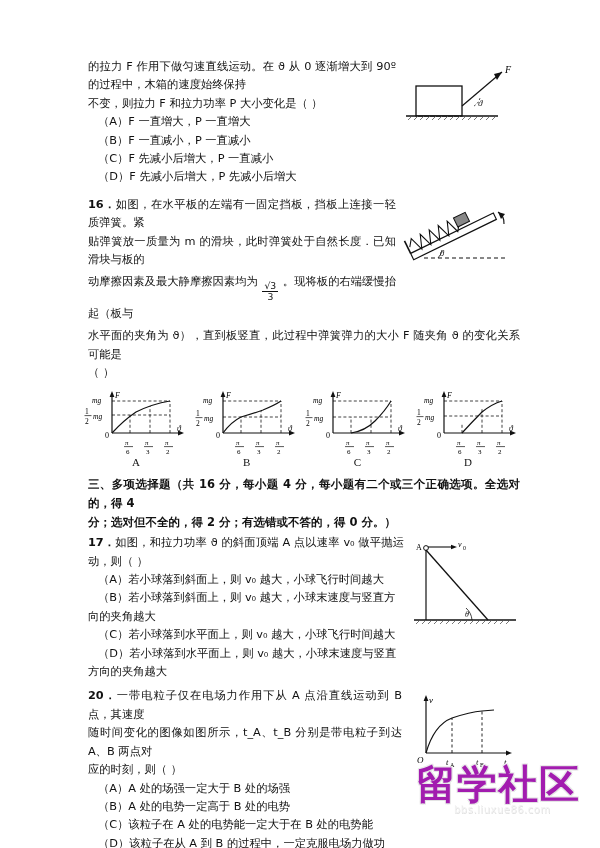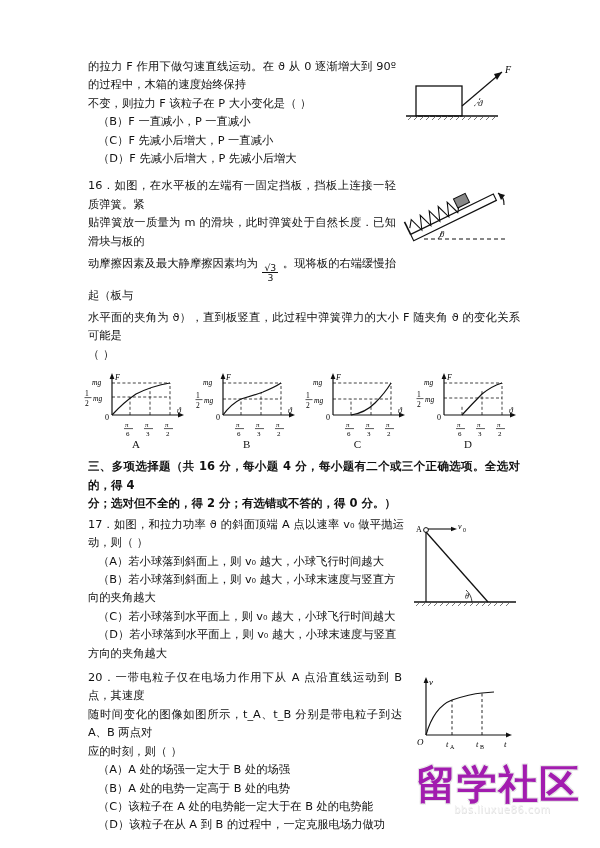--- a/index.html
+++ b/index.html
@@ -12,21 +12,21 @@
     overflow:hidden;
   }
   .page{position:absolute;left:0;top:0;width:600px;height:848px;}
   .content{position:absolute;left:88px;top:58px;width:432px;}
 
   .q{position:relative;margin-bottom:4px;}
   .qtext{font-size:11.3px;line-height:18.4px;text-align:justify;}
   .opts{font-size:11.3px;line-height:18.4px;}
   .opt{padding-left:10px;white-space:nowrap;}
   .hang{padding-left:0;}
-  .bld{font-weight:normal;}
+  .bld{font-weight:bold;}
   .sectionhead{font-size:11.5px;line-height:18.6px;font-weight:bold;text-align:justify;margin:7px 0 3px 0;}
 
   
   .frac{display:inline-flex;flex-direction:column;vertical-align:-0.42em;text-align:center;line-height:1.02;margin:0 1px;font-size:0.82em;}
   .frac .num{border-bottom:1px solid #111;padding:0 2px;}
   .frac .den{padding:0 2px;}
 
   
   .figright{float:right;margin-left:6px;}
   .clr{clear:both;}
@@ -73,22 +73,23 @@
           <line x1="66" y1="62" x2="70" y2="58"></line>
               <line x1="72" y1="62" x2="76" y2="58"></line>
           <line x1="78" y1="62" x2="82" y2="58"></line>
               <line x1="84" y1="62" x2="88" y2="58"></line>
           <line x1="90" y1="62" x2="94" y2="58"></line>
         </g>
       </svg>
     </div>
 
     <div class="qtext">的拉力 F 作用下做匀速直线运动。在 ϑ 从 0 逐渐增大到 90º 的过程中，木箱的速度始终保持</div>
-    <div class="qtext">不变，则拉力 F 该粒子在 P 大小变化是（      ）</div>
+    <div class="qtext">不变，则拉力 F 和拉力功率 P 大小变化是（      ）</div>
     <div class="opts">
+      <div class="opt">（A）F 一直增大，P 一直增大</div>
       <div class="opt">（B）F 一直减小，P 一直减小</div>
       <div class="opt">（C）F 先减小后增大，P 一直减小</div>
       <div class="opt">（D）F 先减小后增大，P 先减小后增大</div>
     </div>
     <div class="clr"></div>
   </div>
 
   <div class="q" style="margin-top:9px;">
     <div class="figright">
       <svg width="118" height="76" viewBox="0 0 118 76">

